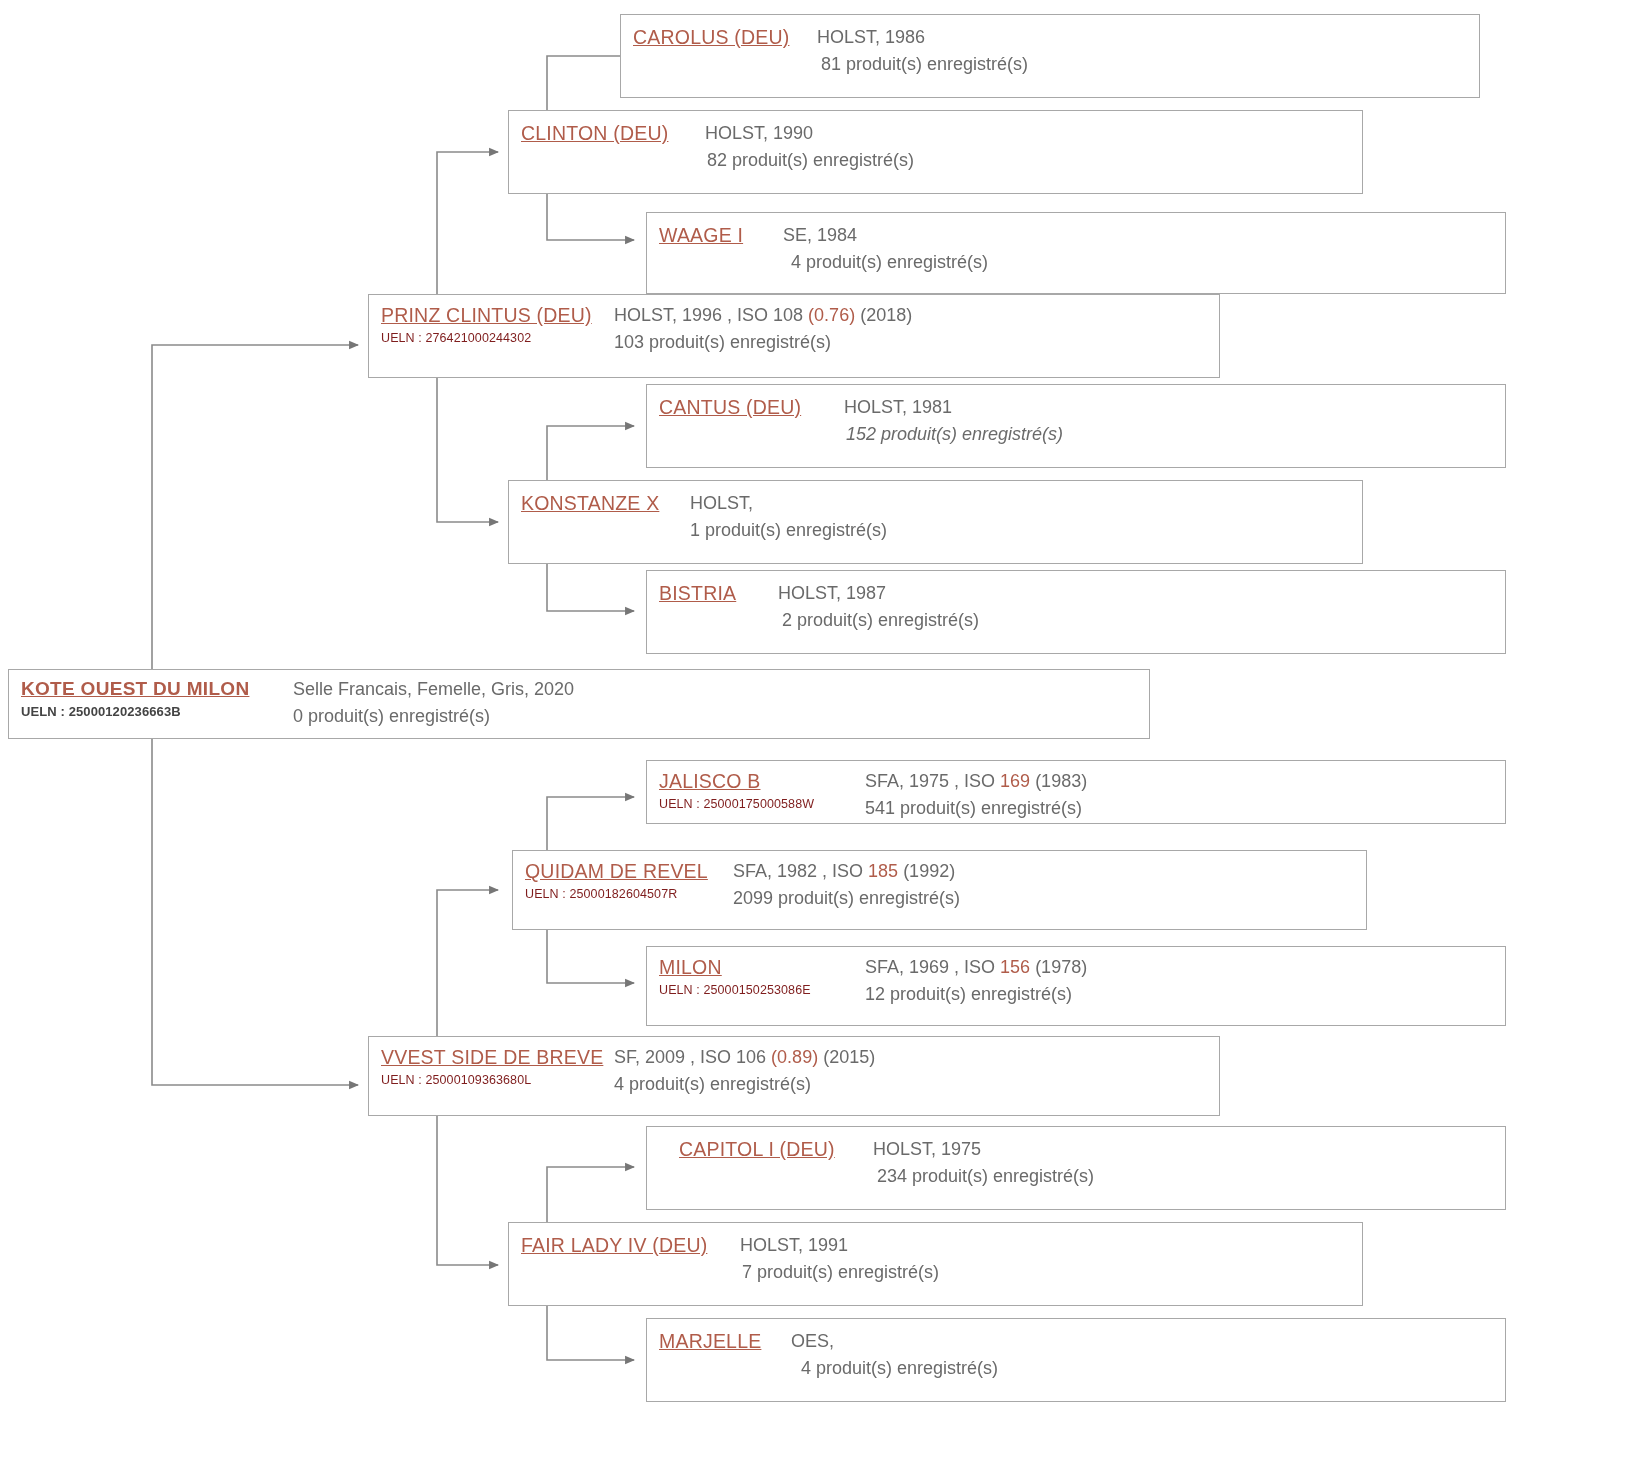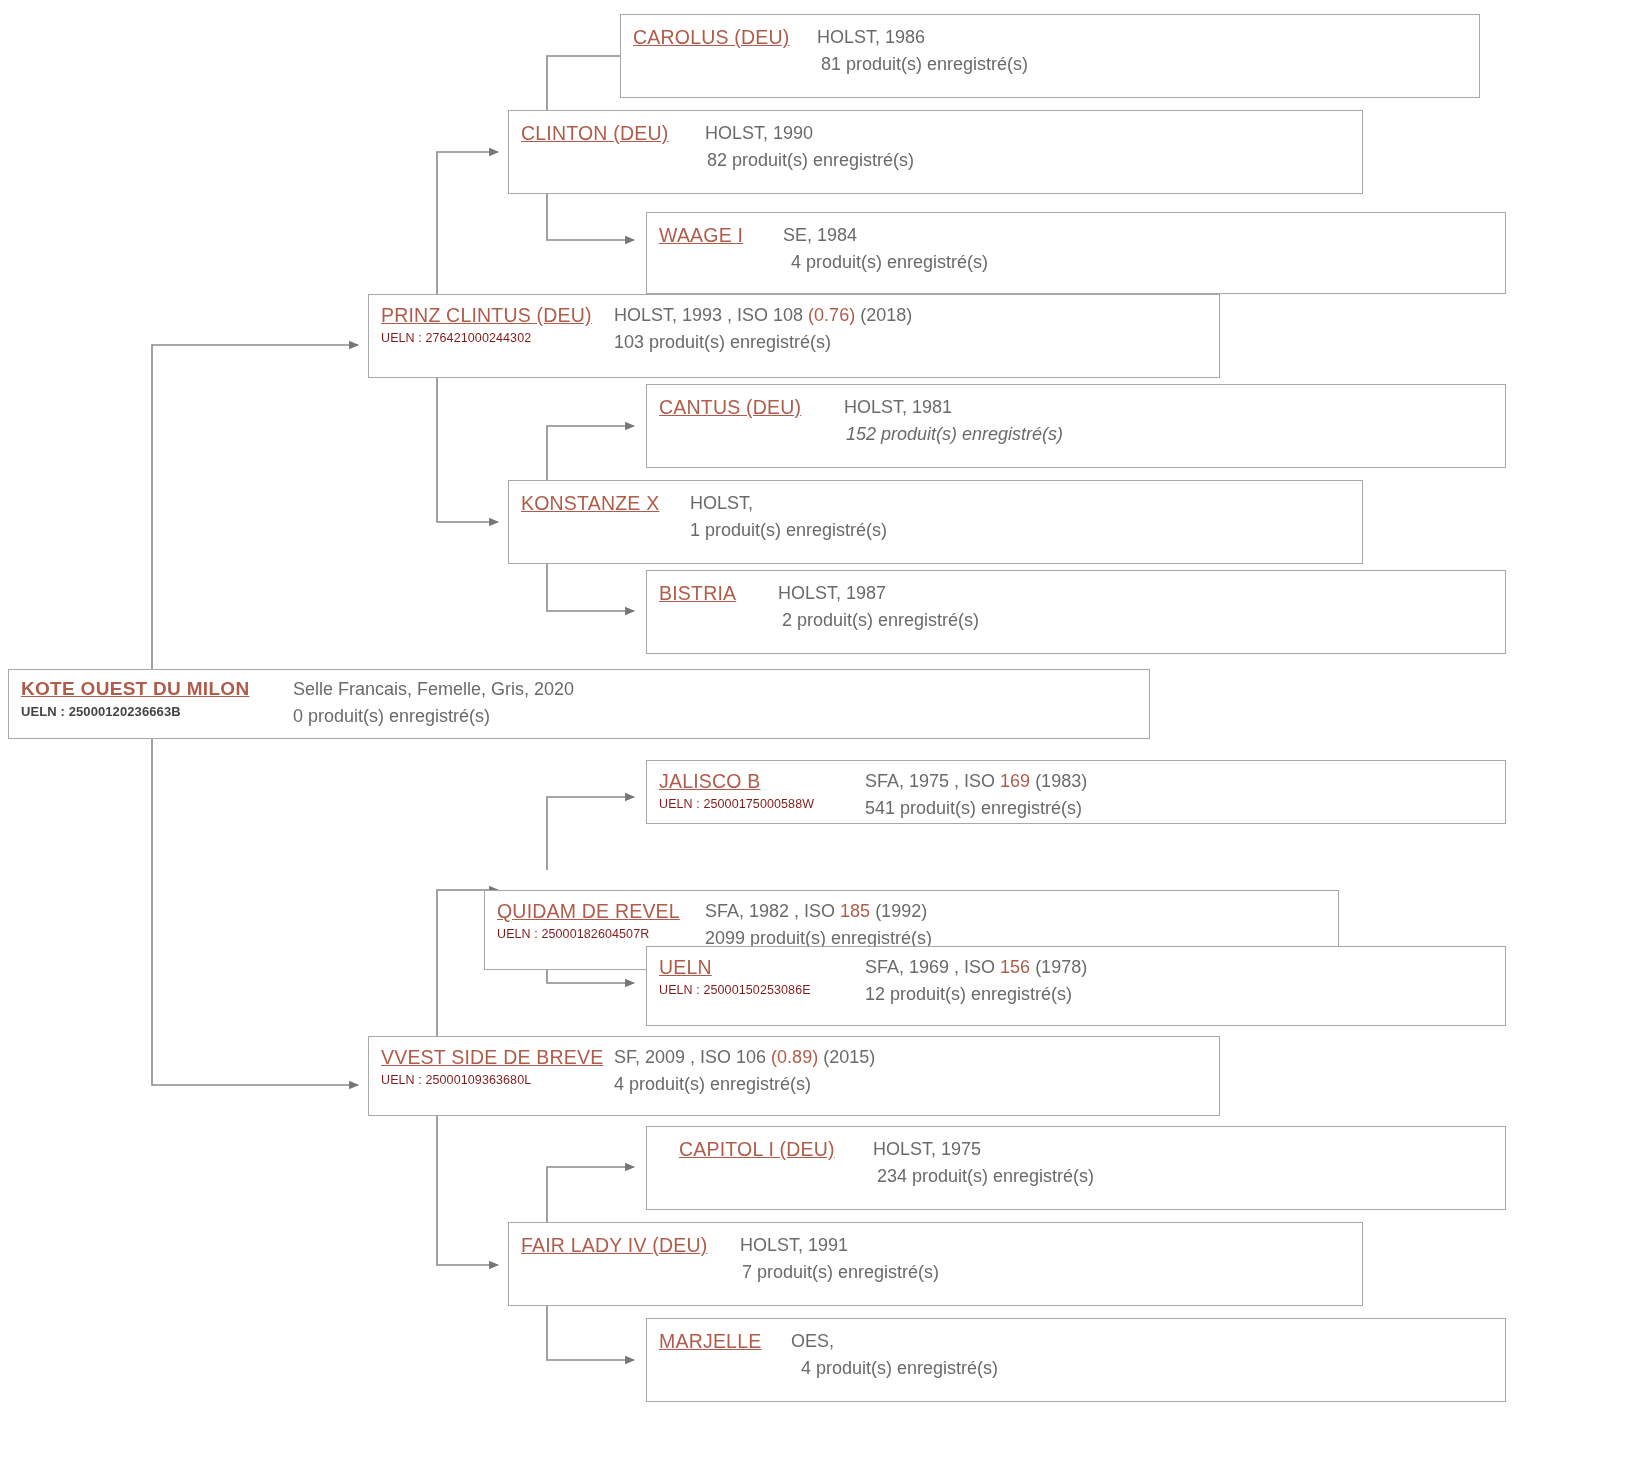--- a/index.html
+++ b/index.html
@@ -164,21 +164,21 @@
     </div>
   </div>
 
   <div class="node" style="left:368px; top:294px; width:852px; height:84px;">
     <div class="node-inner" style="padding-top:7px;">
       <div class="col-name" style="width:230px;">
         <span class="horse-name">PRINZ CLINTUS (DEU)</span>
         <span class="ueln">UELN : 276421000244302</span>
       </div>
       <div class="col-info" style="padding-left:3px;">
-        <span class="info-line"><span>HOLST, 1993 , ISO 108 </span><span class="iso-val">(0.76)</span><span> (2018)</span></span>
+        <span class="info-line"><span>HOLST, 1996 , ISO 108 </span><span class="iso-val">(0.76)</span><span> (2018)</span></span>
         <span class="info-line second">103 produit(s) enregistré(s)</span>
       </div>
     </div>
   </div>
 
   <div class="node" style="left:646px; top:384px; width:860px; height:84px;">
     <div class="node-inner">
       <div class="col-name" style="width:165px;">
         <span class="horse-name">CANTUS (DEU)</span>
       </div>
@@ -232,37 +232,37 @@
         <span class="horse-name">JALISCO B</span>
         <span class="ueln">UELN : 25000175000588W</span>
       </div>
       <div class="col-info" style="padding-left:6px;">
         <span class="info-line"><span>SFA, 1975 , ISO </span><span class="iso-val">169</span><span> (1983)</span></span>
         <span class="info-line second">541 produit(s) enregistré(s)</span>
       </div>
     </div>
   </div>
 
-  <div class="node" style="left:484px; top:850px; width:855px; height:80px;margin-top:40px;">
+  <div class="node" style="left:512px; top:850px; width:855px; height:80px;">
     <div class="node-inner" style="padding-top:7px;">
       <div class="col-name" style="width:200px;">
         <span class="horse-name">QUIDAM DE REVEL</span>
         <span class="ueln">UELN : 25000182604507R</span>
       </div>
       <div class="col-info" style="padding-left:8px;">
         <span class="info-line"><span>SFA, 1982 , ISO </span><span class="iso-val">185</span><span> (1992)</span></span>
         <span class="info-line second">2099 produit(s) enregistré(s)</span>
       </div>
     </div>
   </div>
 
   <div class="node" style="left:646px; top:946px; width:860px; height:80px;">
     <div class="node-inner" style="padding-top:7px;">
       <div class="col-name" style="width:200px;">
-        <span class="horse-name">UELN</span>
+        <span class="horse-name">MILON</span>
         <span class="ueln">UELN : 25000150253086E</span>
       </div>
       <div class="col-info" style="padding-left:6px;">
         <span class="info-line"><span>SFA, 1969 , ISO </span><span class="iso-val">156</span><span> (1978)</span></span>
         <span class="info-line second">12 produit(s) enregistré(s)</span>
       </div>
     </div>
   </div>
 
   <div class="node" style="left:368px; top:1036px; width:852px; height:80px;">

